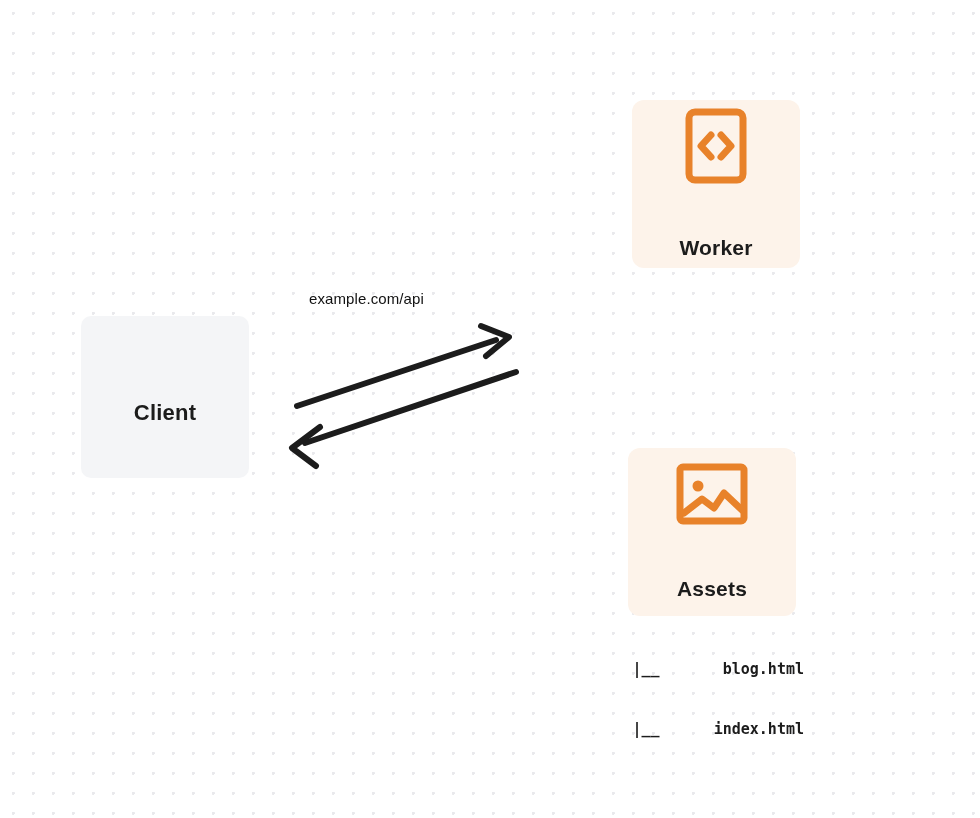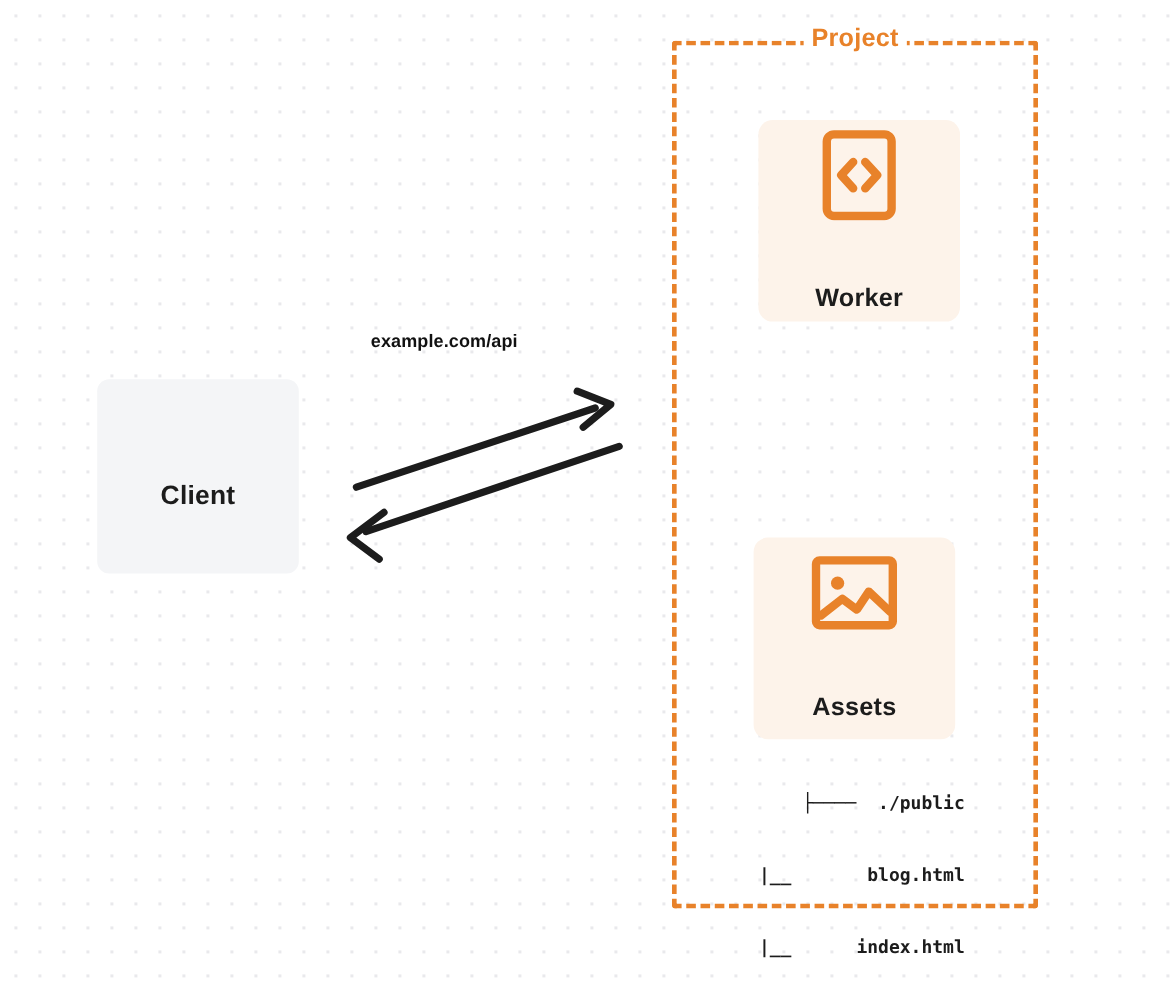--- a/index.html
+++ b/index.html
@@ -50,23 +50,23 @@
     position: absolute;
     left: 0;
     top: 0;
     width: 980px;
     height: 818px;
     pointer-events: none;
   }
   .edge-label {
     position: absolute;
     left: 309px;
-    top: 276px;
+    top: 290px;
     font-size: 15px;
-    font-weight: bold;
+    font-weight: normal;
     color: #111111;
     letter-spacing: 0.1px;
     white-space: nowrap;
   }
 
   
   .project-container {
     position: absolute;
     left: 560px;
     top: 34px;
@@ -163,24 +163,20 @@
       <line x1="297" y1="406" x2="496" y2="340" stroke="#1c1c1c" stroke-width="6" stroke-linecap="round"></line>
       <polyline points="481,326 509,337 486,356" fill="none" stroke="#1c1c1c" stroke-width="6" stroke-linecap="round" stroke-linejoin="round"></polyline>
     </g>
 
     <g>
       <line x1="516" y1="372" x2="305" y2="443" stroke="#1c1c1c" stroke-width="6" stroke-linecap="round"></line>
       <polyline points="320,427 292,448 316,466" fill="none" stroke="#1c1c1c" stroke-width="6" stroke-linecap="round" stroke-linejoin="round"></polyline>
     </g>
   </svg>
 
-  <div class="project-container">
-    <div class="project-border"></div>
-    <div class="project-title">Project</div>
-  </div>
 
   <div class="node-card worker">
     <span class="node-icon">
       <svg width="62" height="76" viewBox="0 0 62 76">
         <rect x="4" y="4" width="54" height="68" rx="6" ry="6" fill="none" stroke="#e8822a" stroke-width="7"></rect>
         <polyline points="26,27 16,38 26,49" fill="none" stroke="#e8822a" stroke-width="7" stroke-linecap="round" stroke-linejoin="round"></polyline>
         <polyline points="36,27 46,38 36,49" fill="none" stroke="#e8822a" stroke-width="7" stroke-linecap="round" stroke-linejoin="round"></polyline>
       </svg>
     </span>
     <span class="node-label">Worker</span>
@@ -191,19 +187,18 @@
       <svg width="72" height="62" viewBox="0 0 72 62">
         <rect x="4" y="4" width="64" height="54" rx="3" ry="3" fill="none" stroke="#e8822a" stroke-width="7"></rect>
         <circle cx="22" cy="23" r="5.5" fill="#e8822a"></circle>
         <polyline points="8,50 26,36 38,45 48,30 66,47" fill="none" stroke="#e8822a" stroke-width="7" stroke-linecap="round" stroke-linejoin="round"></polyline>
       </svg>
     </span>
     <span class="node-label">Assets</span>
   </div>
 
   <div class="file-tree">
-    <div>├────  ./public</div>
     <div>   |__       blog.html</div>
     <div>   |__      index.html</div>
     
   </div>
 
 </div>
 
 </body></html>

